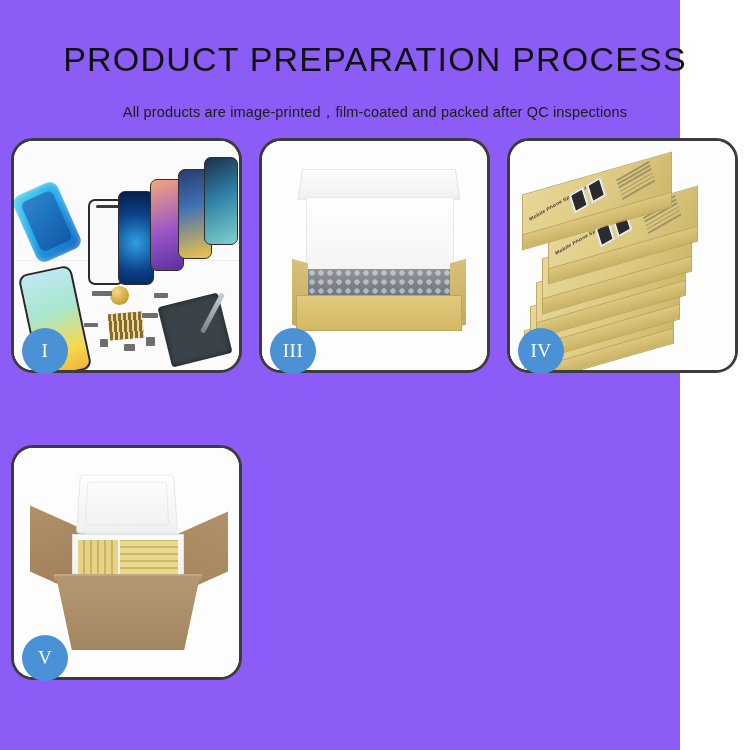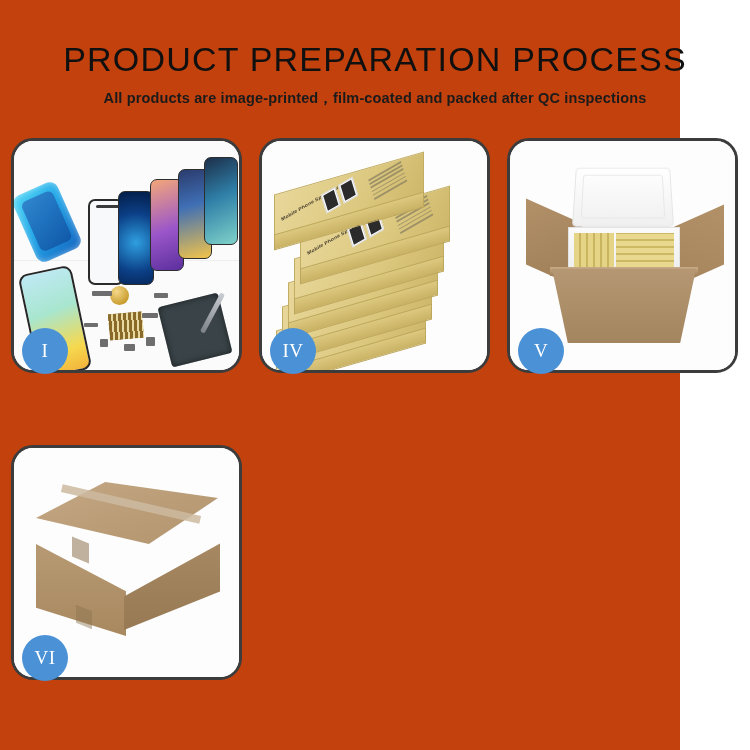--- a/index.html
+++ b/index.html
@@ -5,38 +5,38 @@
   * { box-sizing: border-box; margin: 0; padding: 0; }
   html, body {
     width: 750px; height: 750px;
     background: #ffffff;
     font-family: "Liberation Sans", sans-serif;
     overflow: hidden;
   }
   #page {
     position: relative;
     width: 680px; height: 750px;
-    background: #c2410c;
+    background: #8b5cf6;
   }
 
   
   .header { position: absolute; top: 0; left: 0; width: 750px; text-align: center; }
   .title {
     margin-top: 42px;
     font-size: 34px;
     font-weight: 500;
     letter-spacing: 1.2px;
     color: #101010;
     font-family: "Liberation Sans", sans-serif;
     line-height: 1.05;
   }
   .subtitle {
-    margin-top: 11px;
+    margin-top: 25px;
     font-size: 14.5px;
-    font-weight: 700;
+    font-weight: 400;
     color: #1b1b1b;
     letter-spacing: 0.15px;
   }
 
   
   .grid {
     position: absolute;
     left: 11px; top: 138px;
     width: 728px;
     display: grid;
@@ -369,20 +369,31 @@
         <div class="tinybit" style="left:110px;top:203px;width:11px;height:7px;"></div>
         <div class="tinybit" style="left:132px;top:196px;width:9px;height:9px;"></div>
         <div class="tinybit" style="left:140px;top:152px;width:14px;height:5px;"></div>
         <div class="tinybit" style="left:70px;top:182px;width:14px;height:4px;"></div>
         <div class="tinybit" style="left:128px;top:172px;width:16px;height:5px;"></div>
       </div>
       <div class="badge">I</div>
     </div>
 
 
+    <div class="panel">
+      <div class="panel-inner p3">
+        <div class="k3-lid"></div>
+        <div class="k3-foam"></div>
+        <div class="k3-bubble"></div>
+        <div class="k3-left"></div>
+        <div class="k3-right"></div>
+        <div class="k3-front"></div>
+      </div>
+      <div class="badge">III</div>
+    </div>
 
     <div class="panel">
       <div class="panel-inner p4">
         <div class="stack">
 
           <div class="bx" style="left:8px; top:146px;">
             <div class="lid"></div>
             <div class="side"></div>
           </div>
           <div class="bx" style="left:14px; top:122px;">
@@ -456,26 +467,15 @@
         <div class="v-foamlid"></div>
         <div class="v-foambox"></div>
         <div class="v-yellowL"></div>
         <div class="v-yellowR"></div>
         <div class="v-rim"></div>
         <div class="v-body"></div>
       </div>
       <div class="badge">V</div>
     </div>
 
-    <div class="panel">
-      <div class="panel-inner p6">
-        <div class="c-top"></div>
-        <div class="c-left"></div>
-        <div class="c-right"></div>
-        <div class="c-tape"></div>
-        <div class="c-tab1"></div>
-        <div class="c-tab2"></div>
-      </div>
-      <div class="badge">VI</div>
-    </div>
 
   </div>
 </div>
 
 </body></html>

